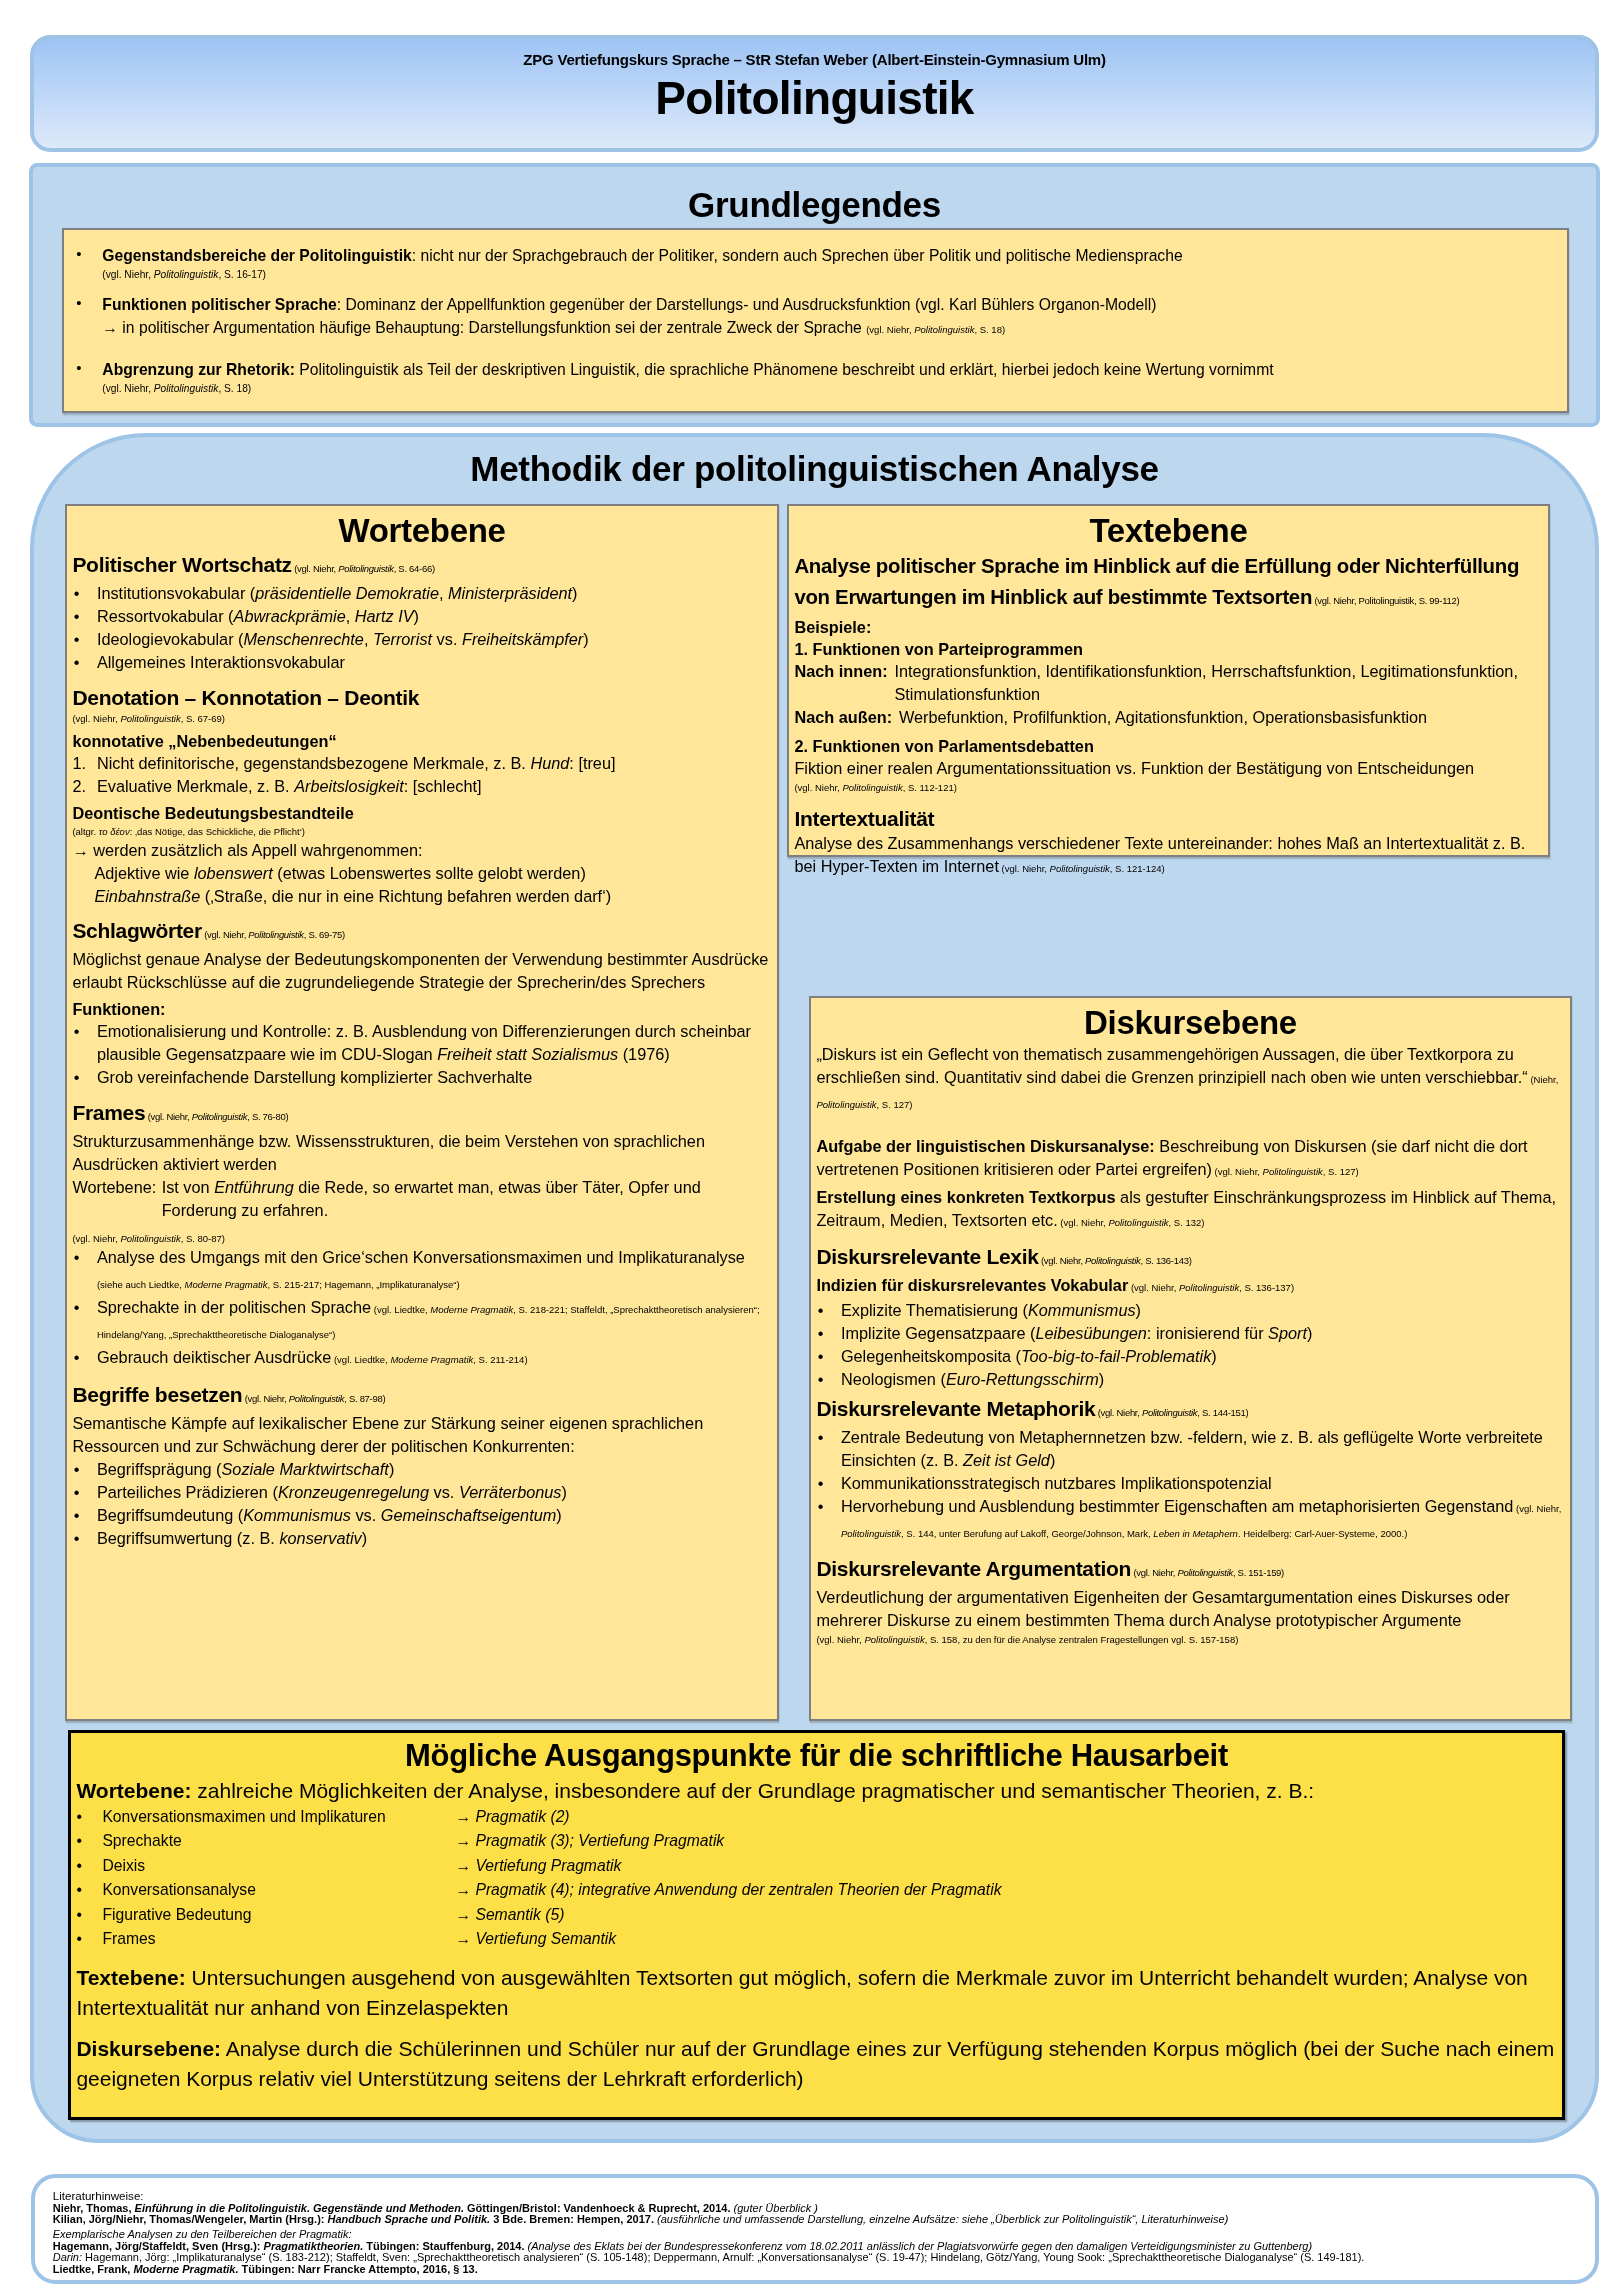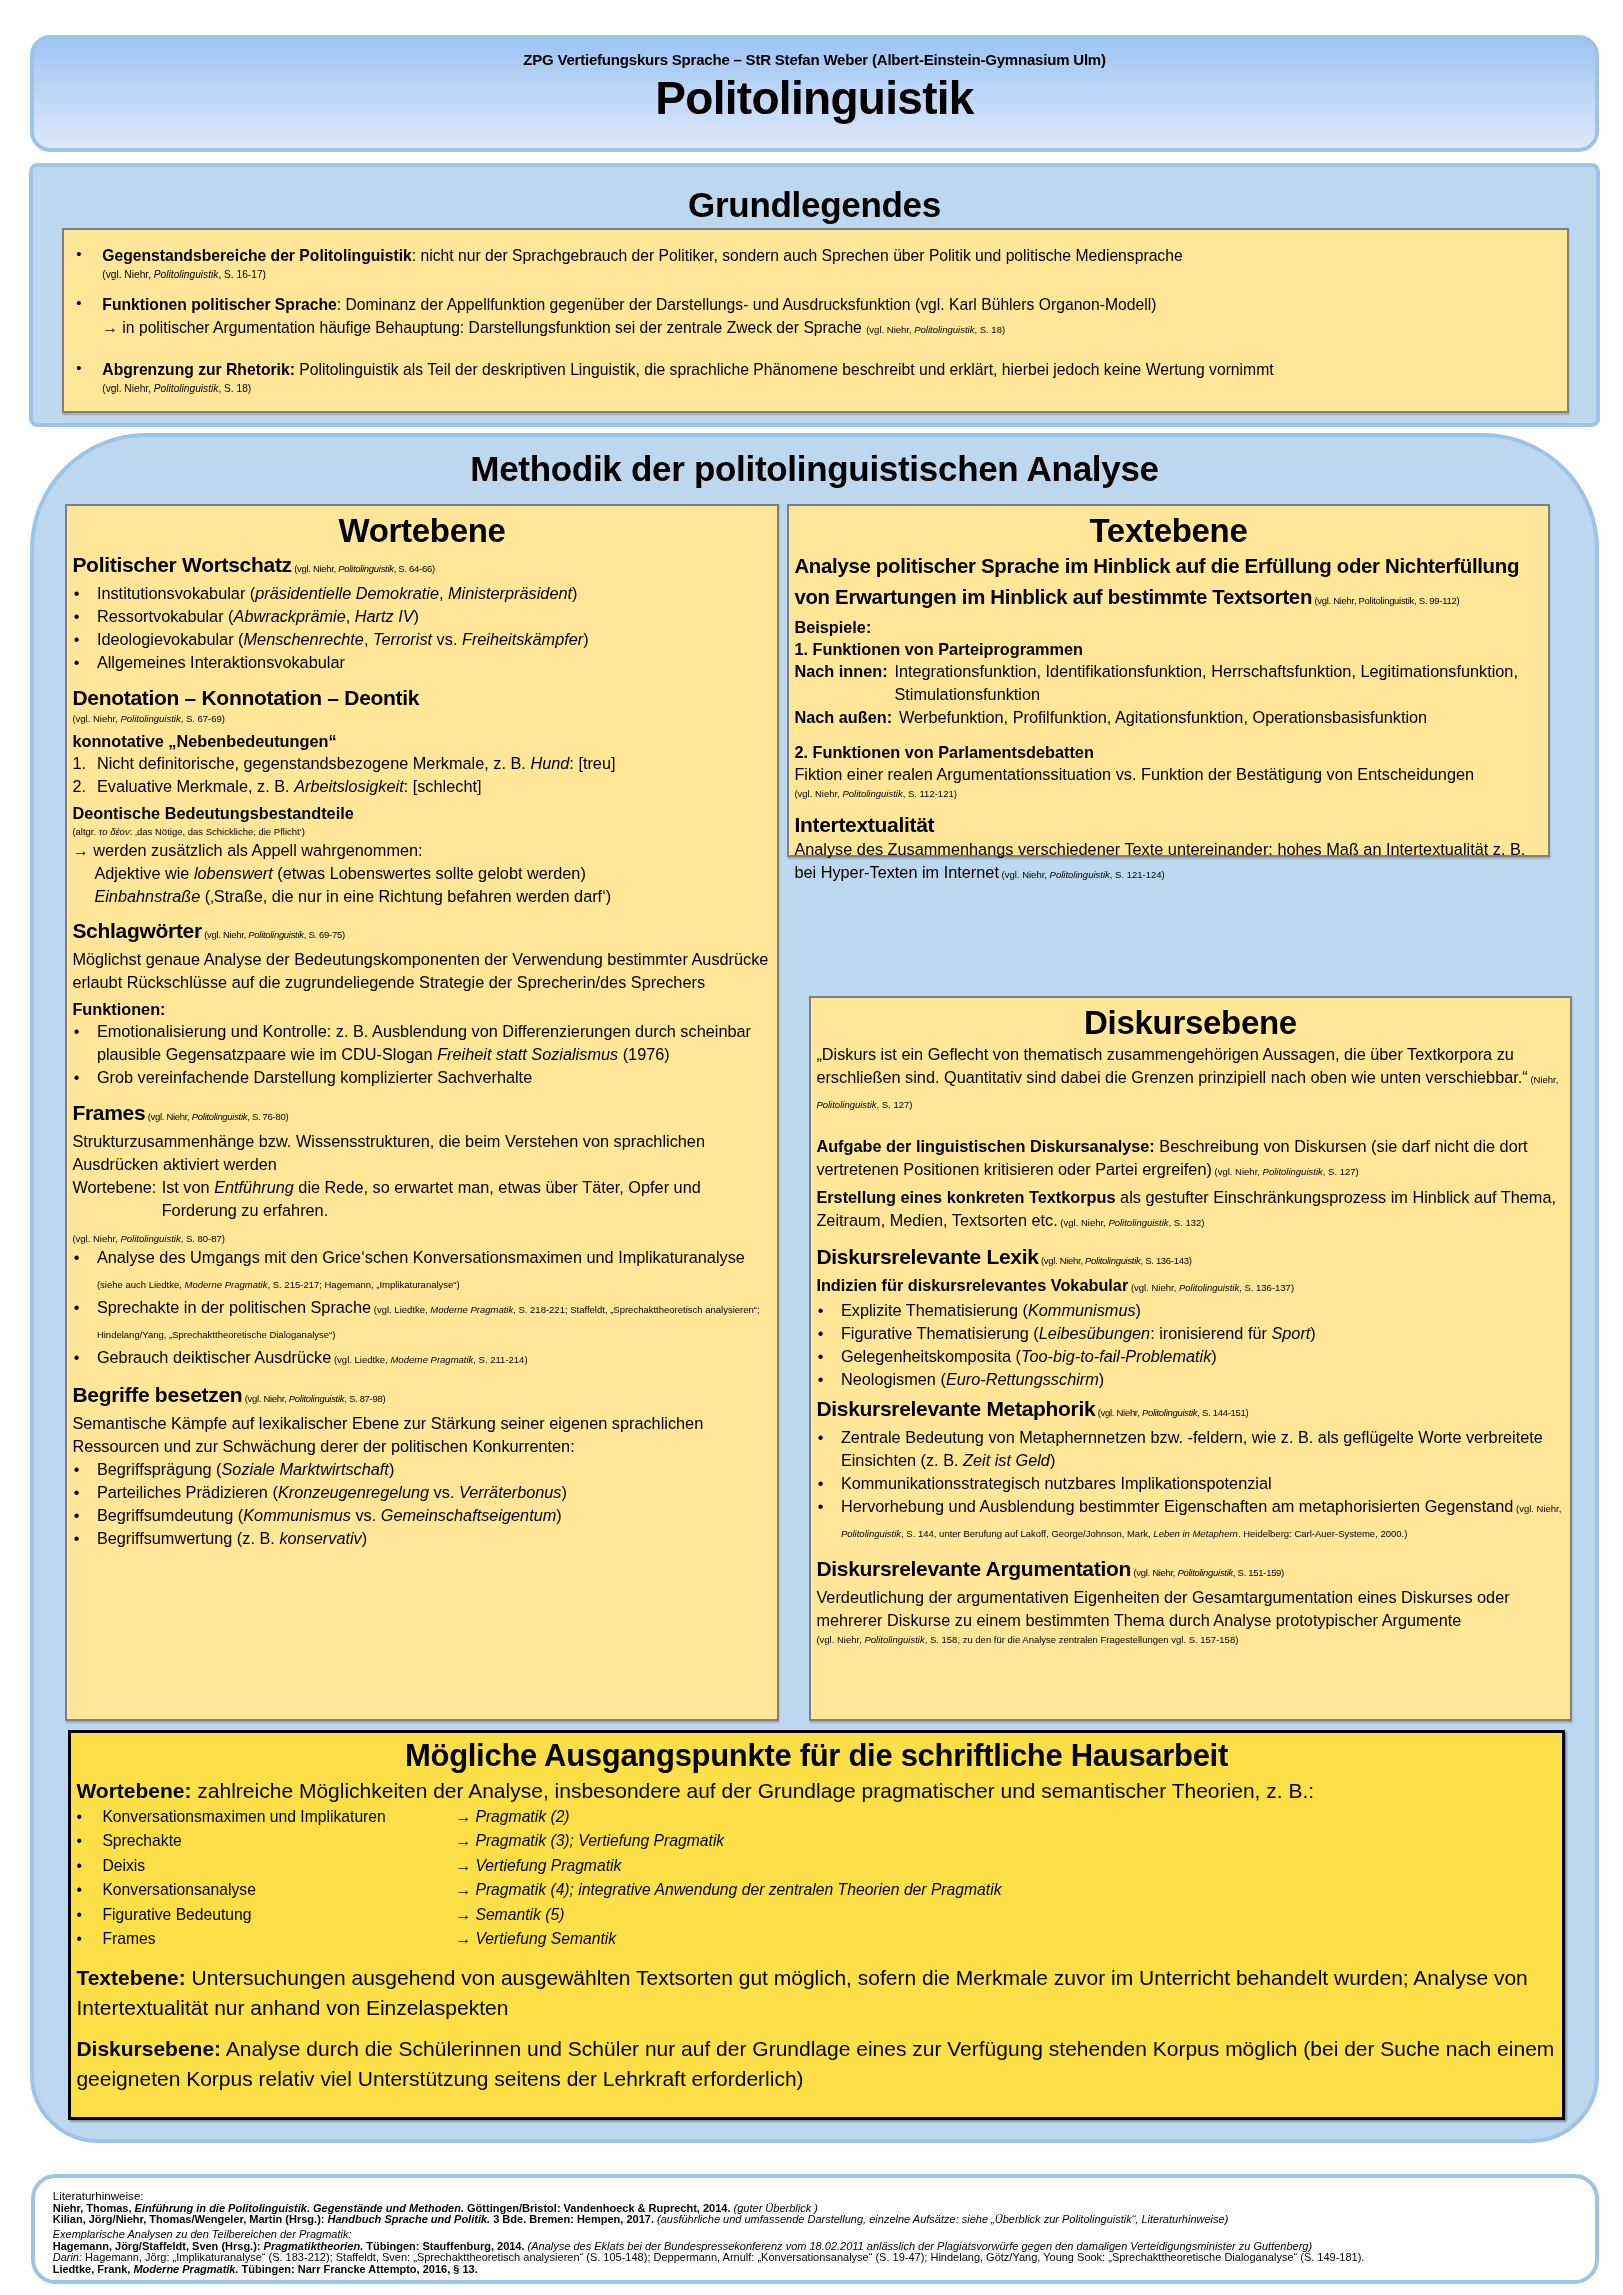--- a/index.html
+++ b/index.html
@@ -187,40 +187,40 @@
     <div class="h5">Beispiele:</div>
     <div class="h5">1. Funktionen von Parteiprogrammen</div>
     <div class="p hang">
         <span class="lab">Nach innen:</span>
         <span>Integrationsfunktion, Identifikationsfunktion, Herrschaftsfunktion, Legitimationsfunktion, Stimulationsfunktion</span>
       </div>
     <div class="p hang">
         <span class="lab">Nach außen:</span>
         <span>Werbefunktion, Profilfunktion, Agitationsfunktion, Operationsbasisfunktion</span>
       </div>
-    <div class="h5" style="margin-top:12px">2. Funktionen von Parlamentsdebatten</div>
+    <div class="h5" style="margin-top:6px">2. Funktionen von Parlamentsdebatten</div>
     <div class="p">Fiktion einer realen  Argumentationssituation vs. Funktion der Bestätigung von Entscheidungen</div>
     <div class="small"><span>(vgl. Niehr, </span><i>Politolinguistik</i><span>, S. 112-121)</span></div>
     <div class="gap"></div>
     <div class="h4">Intertextualität</div>
     <div class="p"><span>Analyse des Zusammenhangs verschiedener Texte untereinander: hohes Maß an Intertextualität z. B. bei Hyper-Texten im Internet</span><span class="cite"><span> (vgl. Niehr, </span><i>Politolinguistik</i><span>, S. 121-124)</span></span></div>
   </div>
 
   <div class="panel" style="left:775px; top:559px; width:763px; height:725px;">
     <h3>Diskursebene</h3>
     <div class="p"><span>„Diskurs ist ein Geflecht von thematisch zusammengehörigen Aussagen, die über Textkorpora zu erschließen sind. Quantitativ sind dabei die Grenzen prinzipiell nach oben wie unten verschiebbar.“</span><span class="cite"><span> (Niehr, </span><i>Politolinguistik</i><span>, S. 127)</span></span></div>
     <div class="p" style="margin-top:19px"><b>Aufgabe der linguistischen Diskursanalyse:</b><span> Beschreibung von Diskursen (sie darf nicht die dort vertretenen Positionen kritisieren oder Partei ergreifen)</span><span class="cite"><span> (vgl. Niehr, </span><i>Politolinguistik</i><span>, S. 127)</span></span></div>
     <div class="p" style="margin-top:2.7px"><b>Erstellung eines konkreten Textkorpus</b><span> als gestufter Einschränkungsprozess im Hinblick auf Thema, Zeitraum, Medien, Textsorten etc.</span><span class="cite"><span> (vgl. Niehr, </span><i>Politolinguistik</i><span>, S. 132)</span></span></div>
     <div class="gap"></div>
 
     <div class="h4"><span>Diskursrelevante Lexik</span><span class="cite"><span> (vgl. Niehr, </span><i>Politolinguistik</i><span>, S. 136-143)</span></span></div>
     <div class="h5"><span>Indizien für diskursrelevantes Vokabular</span><span class="cite"><span> (vgl. Niehr, </span><i>Politolinguistik</i><span>, S. 136-137)</span></span></div>
     <ul class="bl">
       <li><span>Explizite Thematisierung (</span><i>Kommunismus</i><span>)</span></li>
-      <li><span>Figurative Thematisierung (</span><i>Leibesübungen</i><span>: ironisierend für </span><i>Sport</i><span>)</span></li>
+      <li><span>Implizite Gegensatzpaare (</span><i>Leibesübungen</i><span>: ironisierend für </span><i>Sport</i><span>)</span></li>
       <li><span>Gelegenheitskomposita (</span><i>Too-big-to-fail-Problematik</i><span>)</span></li>
       <li><span>Neologismen (</span><i>Euro-Rettungsschirm</i><span>)</span></li>
     </ul>
     <div style="height:4.1px"></div>
 
     <div class="h4"><span>Diskursrelevante Metaphorik</span><span class="cite"><span> (vgl. Niehr, </span><i>Politolinguistik</i><span>, S. 144-151)</span></span></div>
     <ul class="bl">
       <li><span>Zentrale Bedeutung von Metaphernnetzen bzw. -feldern, wie z. B. als geflügelte Worte verbreitete Einsichten (z. B. </span><i>Zeit ist Geld</i><span>)</span></li>
       <li><span>Kommunikationsstrategisch nutzbares Implikationspotenzial</span></li>
       <li><span>Hervorhebung  und Ausblendung bestimmter Eigenschaften am metaphorisierten Gegenstand</span><span class="cite"><span> (vgl. Niehr, </span><i>Politolinguistik</i><span>, S. 144, unter Berufung auf Lakoff, George/Johnson, Mark, </span><i>Leben in Metaphern</i><span>. Heidelberg: Carl-Auer-Systeme, 2000.)</span></span></li>

